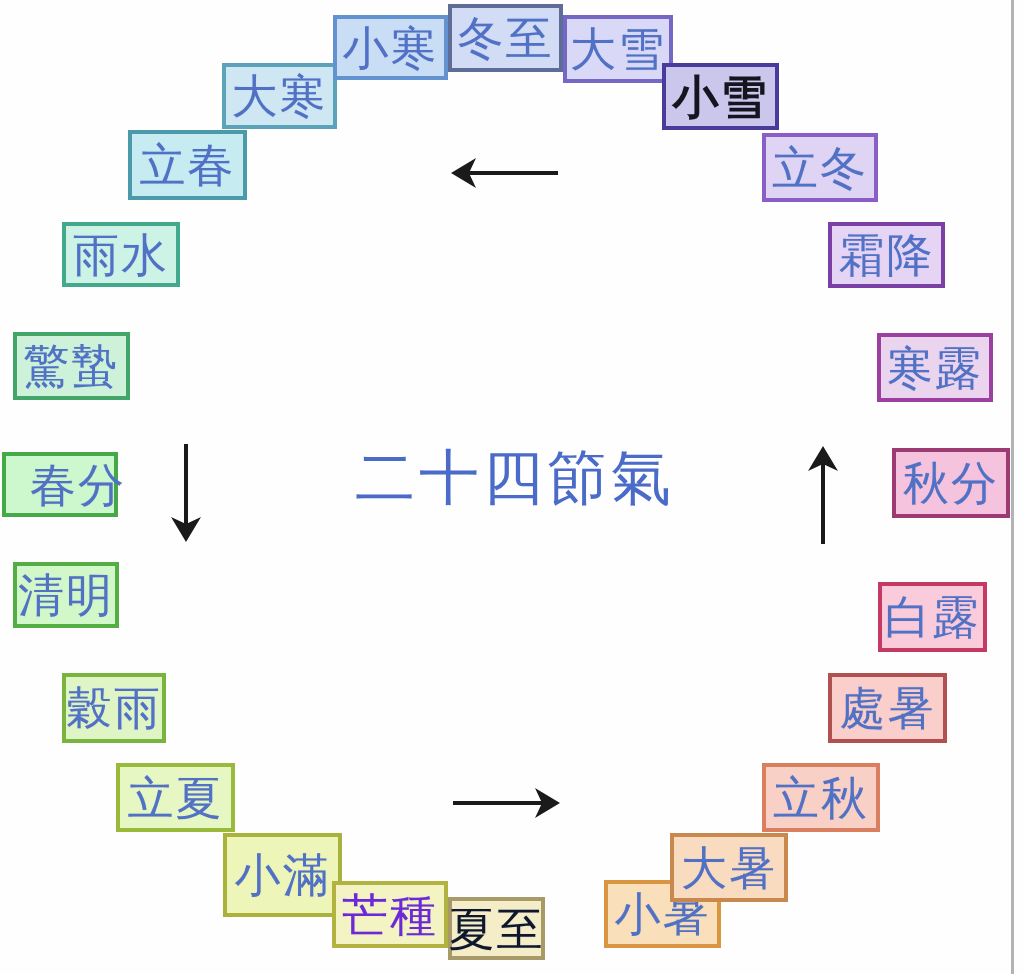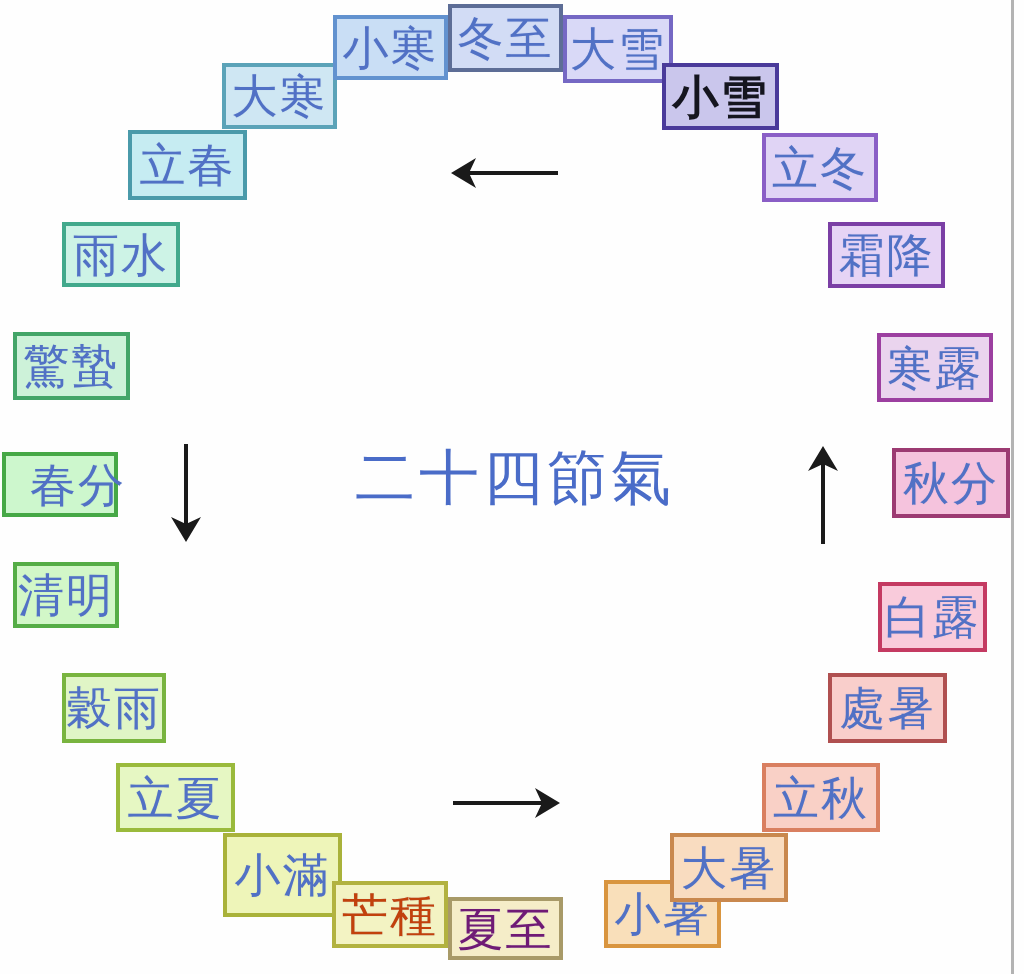--- a/index.html
+++ b/index.html
@@ -56,22 +56,22 @@
   <div class="term" style="left: 762px; top: 133px; width: 116px; height: 69px; z-index: 7; background-color: rgb(224, 212, 245); border-color: rgb(138, 94, 198); color: rgb(81, 113, 197);">立冬</div>
   <div class="term" style="left: 828px; top: 222px; width: 117px; height: 66px; background-color: rgb(230, 212, 245); border-color: rgb(123, 63, 165); color: rgb(81, 113, 197);">霜降</div>
   <div class="term" style="left: 877px; top: 333px; width: 116px; height: 69px; background-color: rgb(234, 212, 238); border-color: rgb(156, 63, 160); color: rgb(81, 113, 197);">寒露</div>
   <div class="term" style="left: 892px; top: 448px; width: 118px; height: 70px; background-color: rgb(245, 195, 221); border-color: rgb(156, 58, 114); color: rgb(81, 113, 197);">秋分</div>
   <div class="term" style="left: 878px; top: 562px; width: 109px; height: 70px; background-color: rgb(249, 203, 219); border-color: rgb(196, 58, 98); color: rgb(81, 113, 197); margin-top: 20px;">白露</div>
   <div class="term" style="left: 828px; top: 673px; width: 119px; height: 70px; background-color: rgb(249, 206, 203); border-color: rgb(176, 80, 80); color: rgb(81, 113, 197);">處暑</div>
   <div class="term" style="left: 762px; top: 763px; width: 118px; height: 69px; z-index: 6; background-color: rgb(249, 208, 198); border-color: rgb(217, 127, 96); color: rgb(81, 113, 197);">立秋</div>
 
   <div class="term" style="left: 670px; top: 833px; width: 118px; height: 69px; z-index: 5; background-color: rgb(249, 220, 192); border-color: rgb(201, 136, 78); color: rgb(81, 113, 197);">大暑</div>
   <div class="term" style="left: 592px; top: 880px; width: 117px; height: 68px; z-index: 4; background-color: rgb(249, 223, 186); border-color: rgb(217, 149, 63); color: rgb(81, 113, 197); margin-left: 12px;">小暑</div>
-  <div class="term" style="left: 448px; top: 897px; width: 115px; height: 63px; z-index: 1; background-color: rgb(245, 237, 200); border-color: rgb(168, 154, 104); color: #701a75;">夏至</div>
-  <div class="term" style="left: 332px; top: 881px; width: 116px; height: 67px; z-index: 4; background-color: rgb(243, 243, 195); border-color: rgb(178, 178, 64); color: #c2410c;">芒種</div>
+  <div class="term" style="left: 448px; top: 897px; width: 97px; height: 63px; z-index: 1; background-color: rgb(245, 237, 200); border-color: rgb(168, 154, 104); color: #0f172a;">夏至</div>
+  <div class="term" style="left: 332px; top: 881px; width: 116px; height: 67px; z-index: 4; background-color: rgb(243, 243, 195); border-color: rgb(178, 178, 64); color: #6d28d9;">芒種</div>
   <div class="term" style="left: 223px; top: 833px; width: 119px; height: 84px; z-index: 3; background-color: rgb(238, 245, 185); border-color: rgb(169, 178, 58); color: rgb(81, 113, 197);">小滿</div>
   <div class="term" style="left: 116px; top: 763px; width: 119px; height: 69px; z-index: 2; background-color: rgb(230, 247, 195); border-color: rgb(154, 186, 60); color: rgb(81, 113, 197);">立夏</div>
 
   <div class="term" style="left: 62px; top: 673px; width: 104px; height: 70px; background-color: rgb(224, 245, 198); border-color: rgb(121, 180, 63); color: rgb(81, 113, 197);">穀雨</div>
   <div class="term" style="left: 13px; top: 562px; width: 106px; height: 66px; background-color: rgb(210, 247, 200); border-color: rgb(85, 173, 70); color: rgb(81, 113, 197);">清明</div>
   <div class="term" style="left: 2px; top: 452px; width: 116px; height: 65px; background-color: rgb(205, 247, 205); border-color: rgb(70, 168, 70); color: rgb(81, 113, 197); padding-left: 36px;">春分</div>
   <div class="term" style="left: 13px; top: 332px; width: 117px; height: 68px; background-color: rgb(205, 242, 217); border-color: rgb(67, 165, 104); color: rgb(81, 113, 197);">驚蟄</div>
   <div class="term" style="left: 62px; top: 222px; width: 118px; height: 65px; background-color: rgb(205, 243, 230); border-color: rgb(66, 169, 140); color: rgb(81, 113, 197);">雨水</div>
   <div class="term" style="left: 128px; top: 130px; width: 119px; height: 70px; z-index: 1; background-color: rgb(198, 236, 242); border-color: rgb(74, 154, 170); color: rgb(81, 113, 197);">立春</div>
 

